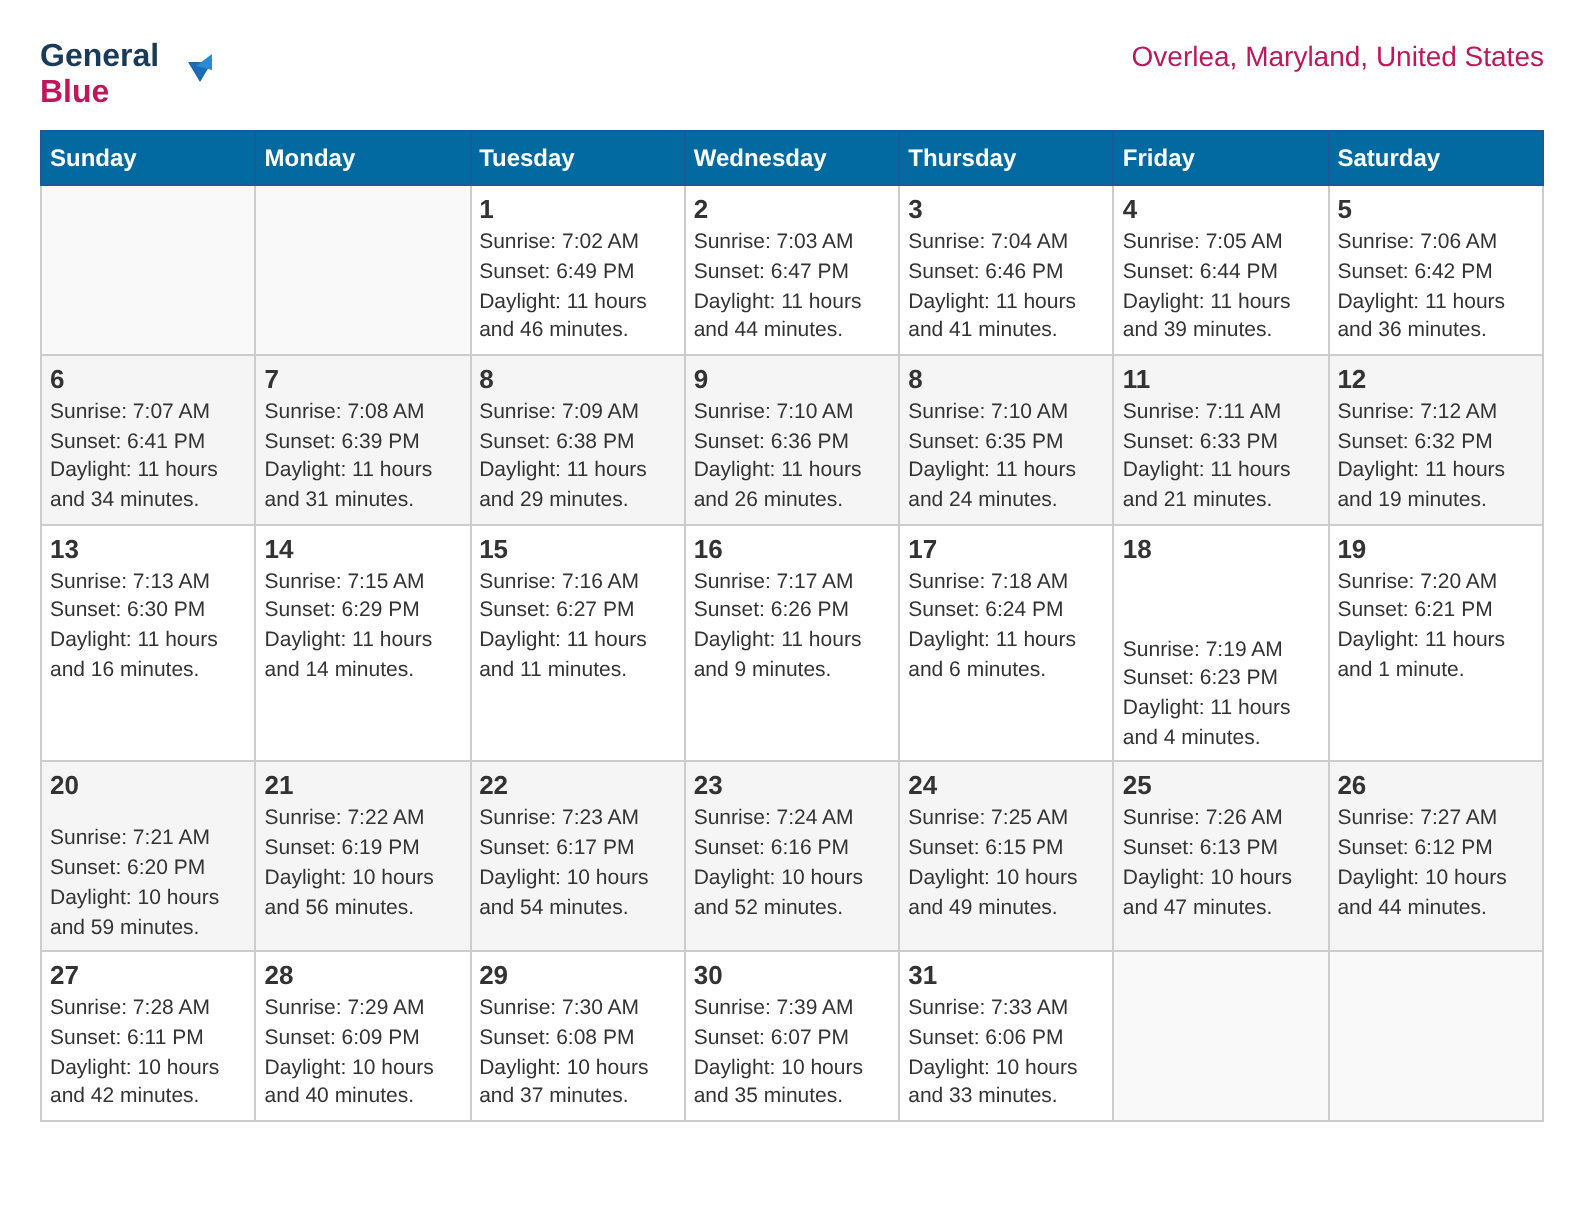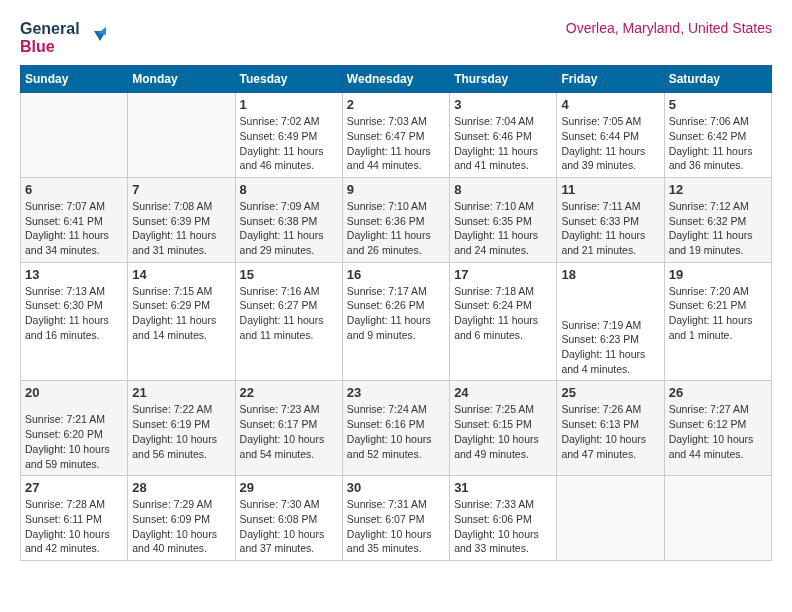--- a/index.html
+++ b/index.html
@@ -288,21 +288,21 @@
 Daylight: 10 hours and 40 minutes.</div>
         </td>
         <td>
           <span class="day-number">29</span>
           <div class="day-info" style="white-space: pre-line;">Sunrise: 7:30 AM
 Sunset: 6:08 PM
 Daylight: 10 hours and 37 minutes.</div>
         </td>
         <td>
           <span class="day-number">30</span>
-          <div class="day-info" style="white-space: pre-line;">Sunrise: 7:31 AM
+          <div class="day-info" style="white-space: pre-line;">Sunrise: 7:39 AM
 Sunset: 6:07 PM
 Daylight: 10 hours and 35 minutes.</div>
         </td>
         <td>
           <span class="day-number">31</span>
           <div class="day-info" style="white-space: pre-line;">Sunrise: 7:33 AM
 Sunset: 6:06 PM
 Daylight: 10 hours and 33 minutes.</div>
         </td>
         <td class="empty-cell"></td>

